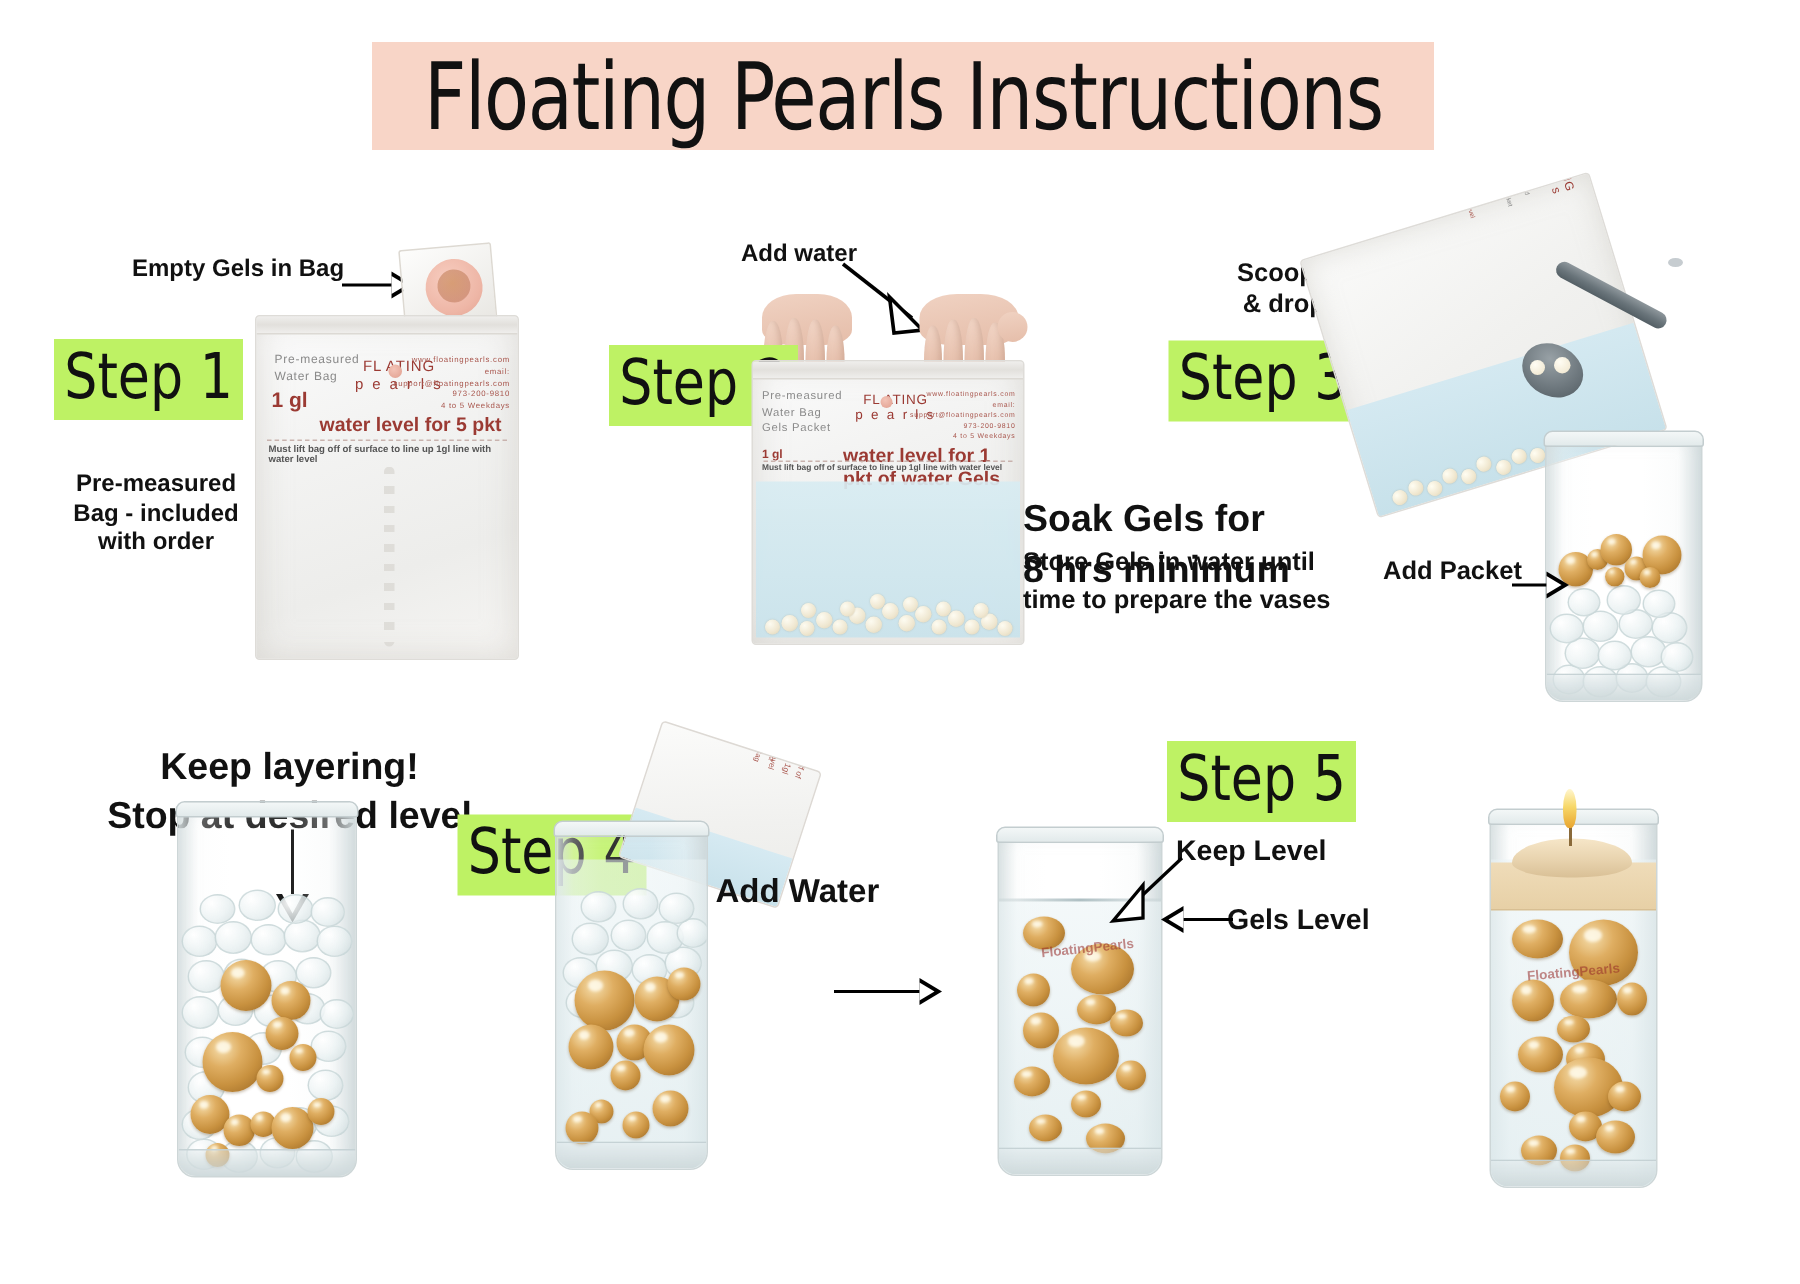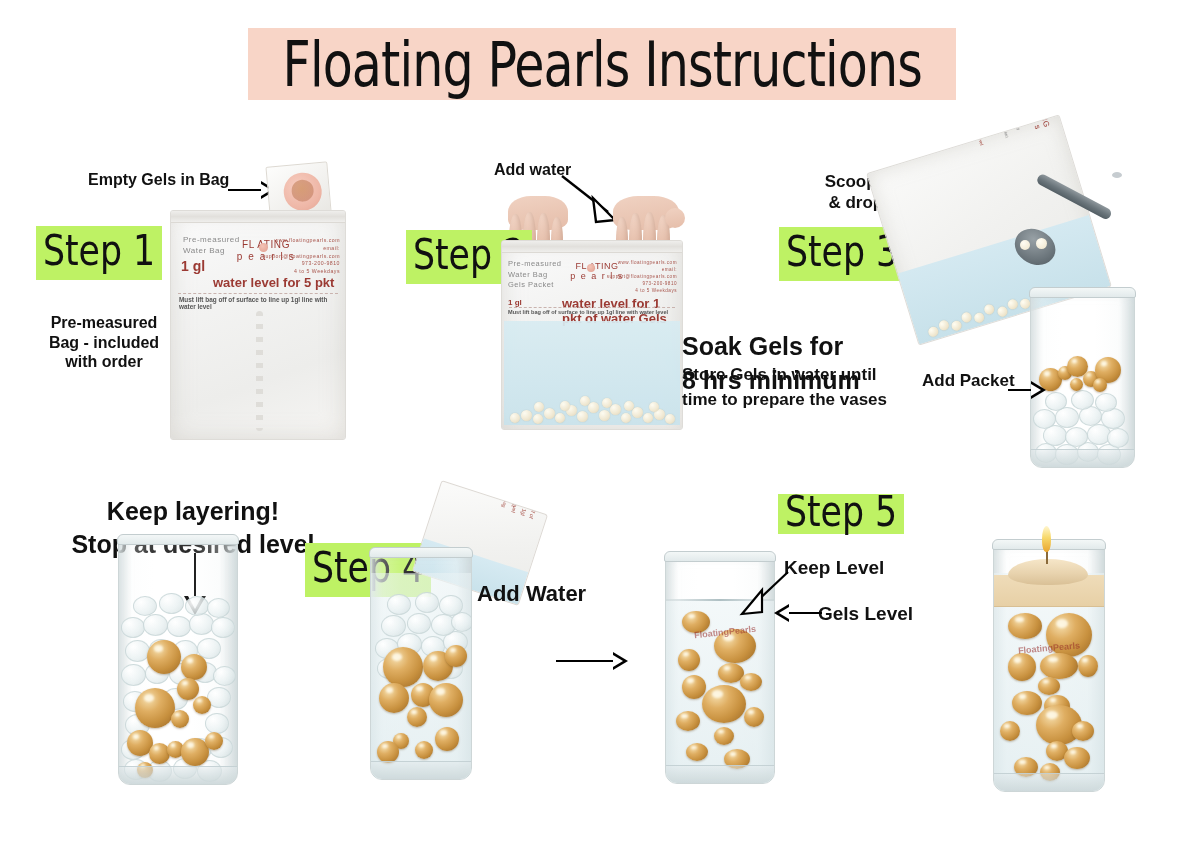--- a/index.html
+++ b/index.html
@@ -527,21 +527,21 @@
   <div class="rim"></div>
 </div>
 
 <div class="abs anno s22 l" style="left:477px; top:581px;">Add Water</div>
 
 <div class="arrow-r" style="left:556px; top:652px;">
   <div class="shaft" style="width:58px;"></div>
     <div class="head"></div>
 </div>
 
-<div class="abs step-badge" style="left:778px; top:494px; width:126px; height:40px;">
+<div class="abs step-badge" style="left:778px; top:494px; width:126px; height:54px;">
   <span>Step 5</span>
 </div>
 
 <div class="vase" style="left:665px; top:552px; width:110px; height:232px;">
   <div class="glass">
     <div class="waterfill" style="height:182px;"></div>
     <div class="waterline" style="bottom:182px;"></div>
     <div class="fill" style="height:182px;">
       <div class="pearl" style="left:16px; bottom:150px; width:28px; height:22px;"></div>
       <div class="pearl" style="left:48px; bottom:120px; width:42px; height:34px;"></div>

